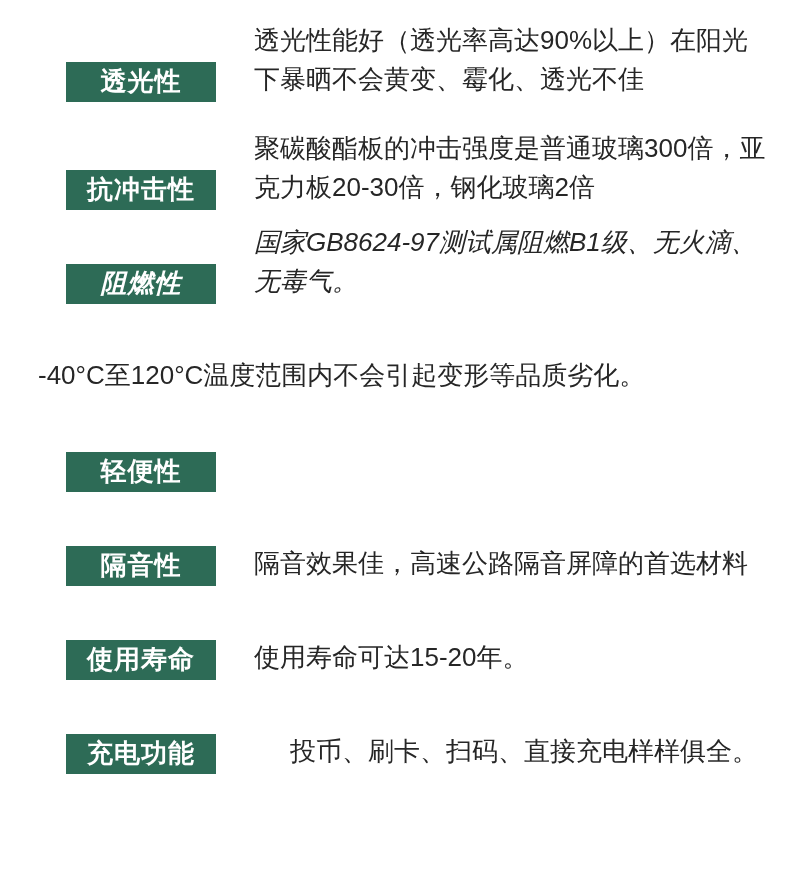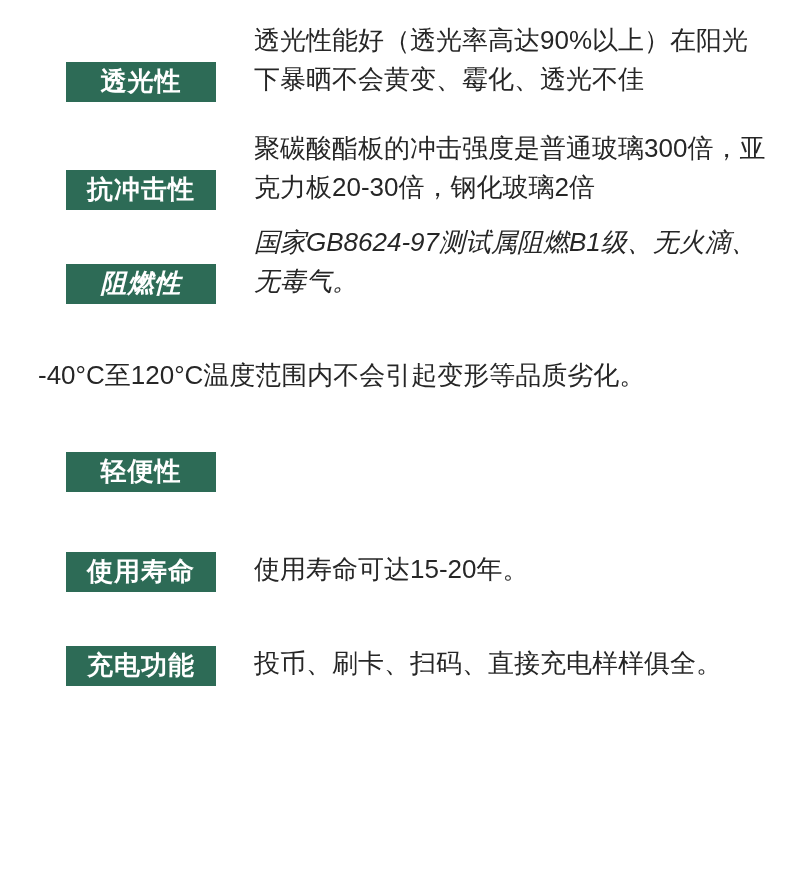--- a/index.html
+++ b/index.html
@@ -115,33 +115,41 @@
   </div>
   <div class="gap"></div>
 
   <div class="spec-row" style="height:88px;">
     <div class="label-cell">
       <span>轻便性</span>
     </div>
   </div>
   <div class="gap"></div>
 
+  <div class="spec-row" style="height:88px;">
+    <div class="label-cell">
+      <span>隔音性</span>
+    </div>
+    <div class="desc-cell">
+      <span>隔音效果佳，高速公路隔音屏障的首选材料</span>
+    </div>
+  </div>
   <div class="gap"></div>
 
   <div class="spec-row" style="height:88px;">
     <div class="label-cell">
       <span>使用寿命</span>
     </div>
     <div class="desc-cell">
       <span>使用寿命可达15-20年。</span>
     </div>
   </div>
   <div class="gap"></div>
 
-  <div class="spec-row" style="height:88px;">
+  <div class="spec-row" style="height:88px;gap:36px;">
     <div class="label-cell">
       <span>充电功能</span>
     </div>
     <div class="desc-cell">
       <span>投币、刷卡、扫码、直接充电样样俱全。</span>
     </div>
   </div>
 
 </div>
 

